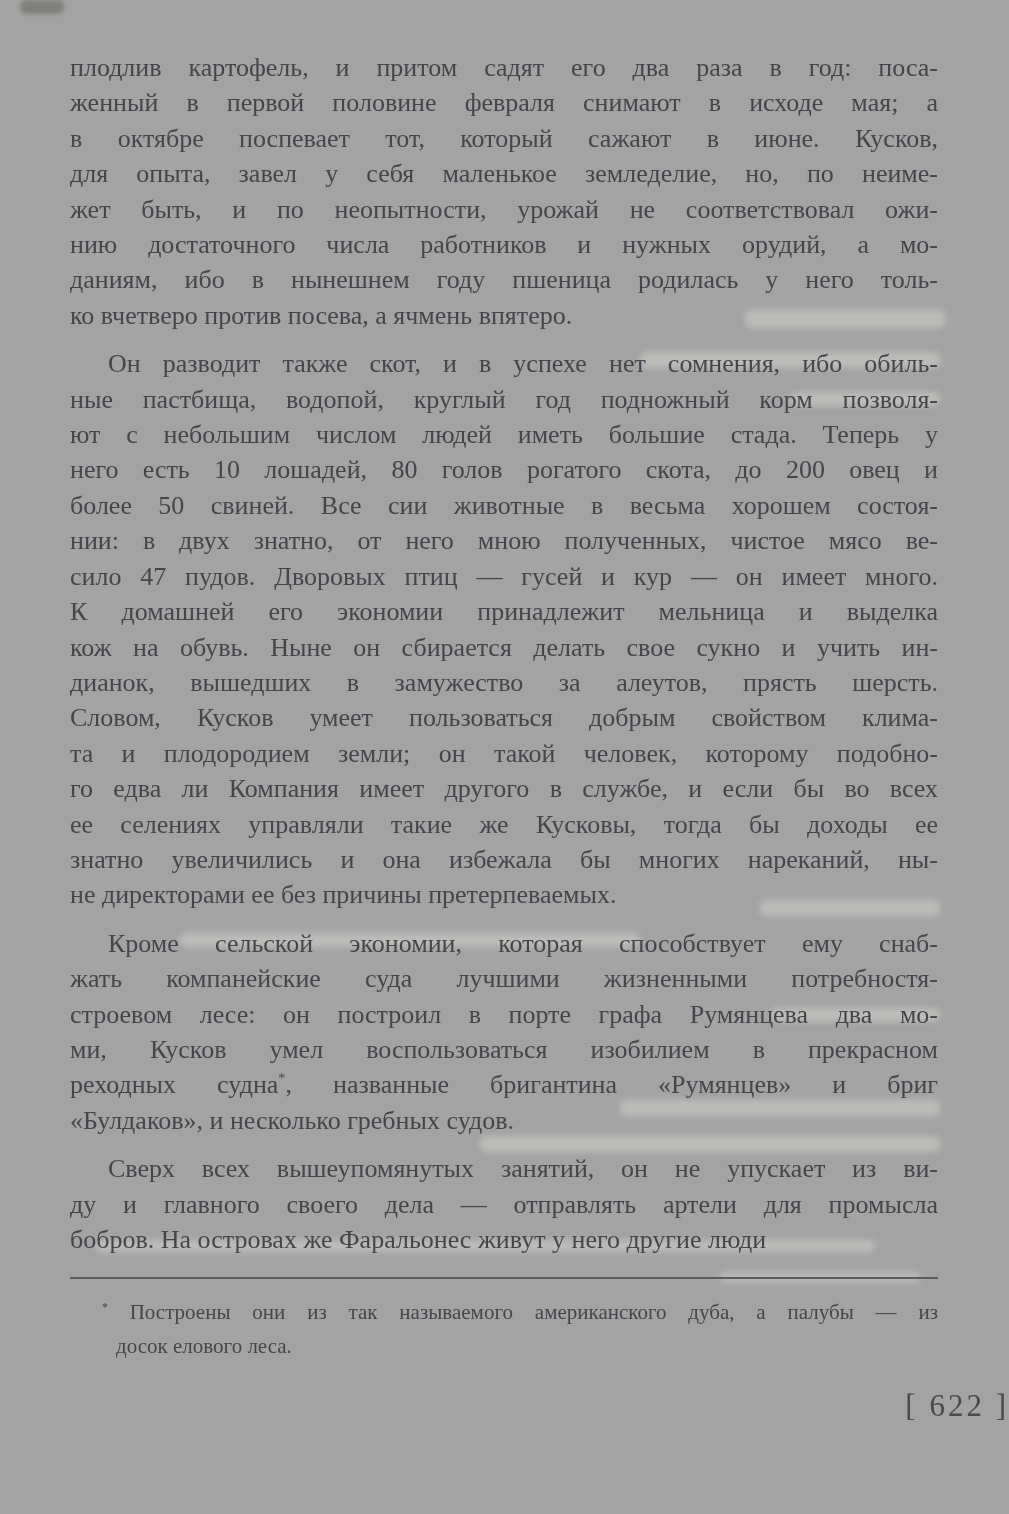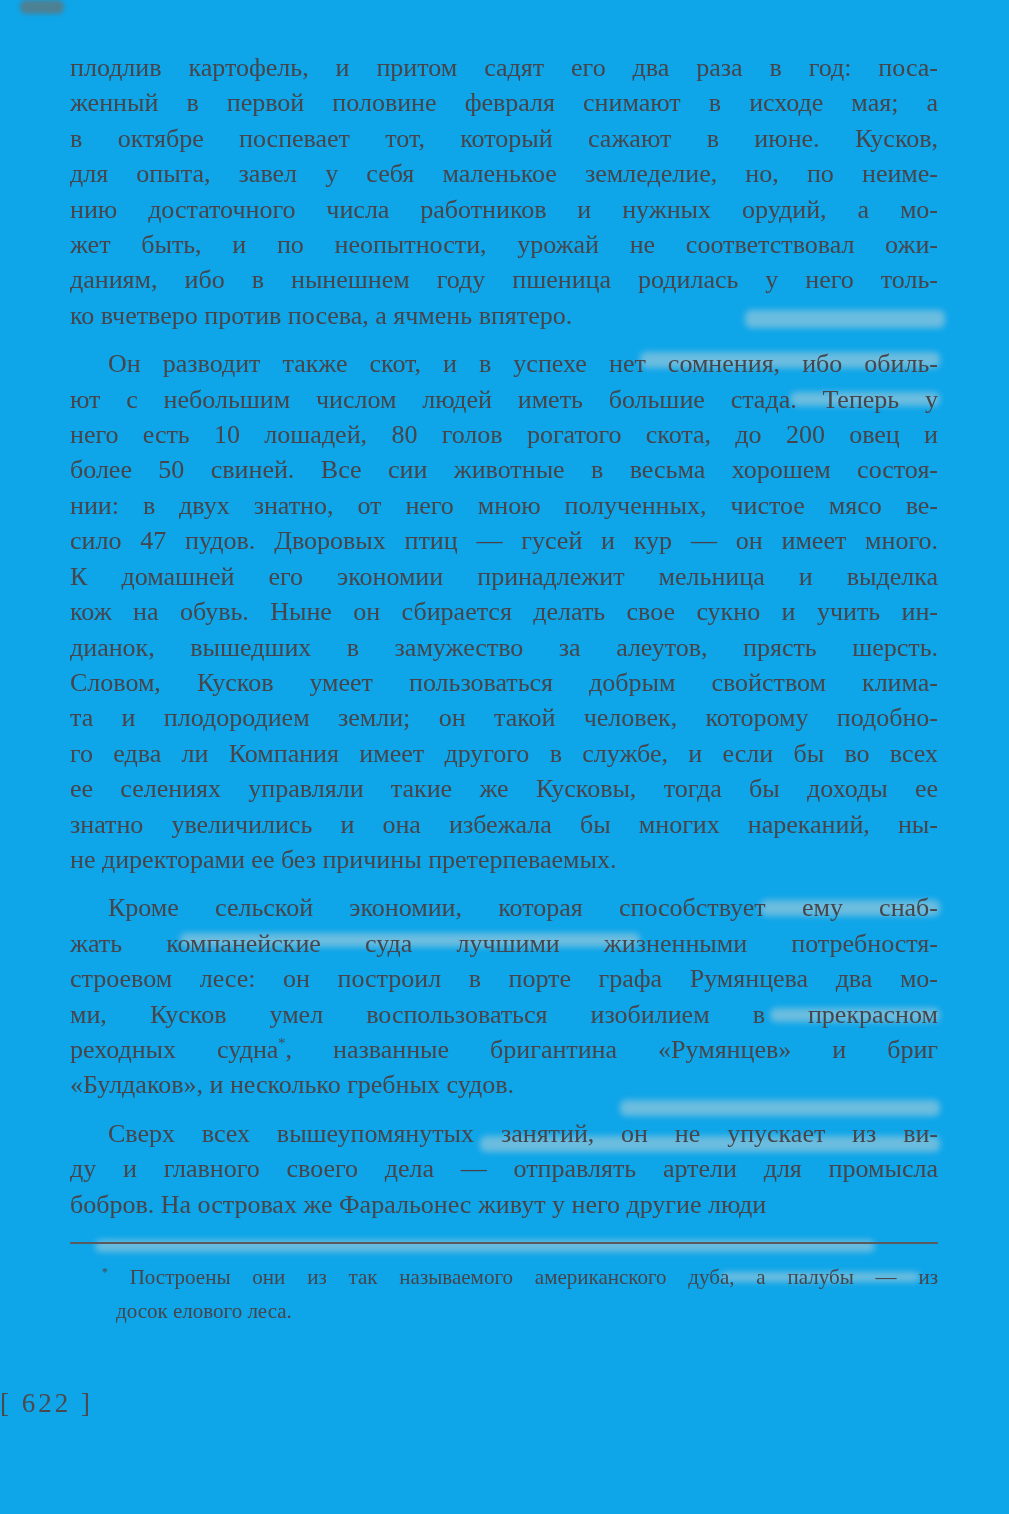--- a/index.html
+++ b/index.html
@@ -1,21 +1,21 @@
 <!DOCTYPE html>
 <html lang="ru"><head>
 <meta charset="utf-8">
 <style>
   html, body { margin: 0; padding: 0; background: #e9e7e2; }
   .page {
     position: relative;
     width: 1009px;
     height: 1514px;
     margin: 0 auto;
-    background: #0ea5e9;
+    background: #a3a3a3;
     overflow: hidden;
     font-family: "Liberation Serif", "DejaVu Serif", serif;
     color: #45454b;
   }
   .body-text {
     position: absolute;
     left: 70px;
     top: 50px;
     width: 868px;
   }
@@ -50,22 +50,22 @@
     padding-left: 46px;
     margin-top: 8px;
   }
   .footnote .line { line-height: 34px; }
   .footnote .line:first-child { text-indent: -14px; }
   .page-number {
     position: absolute;
     top: 1388px;
     left: 0;
     width: 100%;
-    text-align: left;
-    font-size: 27px;
+    text-align: right;
+    font-size: 31px;
     letter-spacing: 3px;
     color: #4a4a4e;
   }
   
   .artifact {
     position: absolute;
     background: #dcdad4;
     opacity: 0.45;
     filter: blur(3px);
     border-radius: 6px;
@@ -94,27 +94,28 @@
   <div class="artifact" style="left:95px; top:1240px; width:780px; height:12px;"></div>
   <div class="artifact" style="left:720px; top:1272px; width:200px; height:10px;"></div>
 
   <div class="body-text">
 
     <div class="paragraph">
         <div class="line">плодлив картофель, и притом садят его два раза в год: поса-</div>
         <div class="line">женный в первой половине февраля снимают в исходе мая; а</div>
         <div class="line">в октябре поспевает тот, который сажают в июне. Кусков,</div>
         <div class="line">для опыта, завел у себя маленькое земледелие, но, по неиме-</div>
+        <div class="line">жет быть, и по неопытности, урожай не соответствовал ожи-</div>
         <div class="line">нию достаточного числа работников и нужных орудий, а мо-</div>
-        <div class="line">жет быть, и по неопытности, урожай не соответствовал ожи-</div>
         <div class="line">даниям, ибо в нынешнем году пшеница родилась у него толь-</div>
         <div class="line last">ко вчетверо против посева, а ячмень впятеро.</div>
       </div>
       <div class="paragraph indent">
         <div class="line">Он разводит также скот, и в успехе нет сомнения, ибо обиль-</div>
+        <div class="line">ные пастбища, водопой, круглый год подножный корм позволя-</div>
         <div class="line">ют с небольшим числом людей иметь большие стада. Теперь у</div>
         <div class="line">него есть 10 лошадей, 80 голов рогатого скота, до 200 овец и</div>
         <div class="line">более 50 свиней. Все сии животные в весьма хорошем состоя-</div>
         <div class="line">нии: в двух знатно, от него мною полученных, чистое мясо ве-</div>
         <div class="line">сило 47 пудов. Дворовых птиц — гусей и кур — он имеет много.</div>
         <div class="line">К домашней его экономии принадлежит мельница и выделка</div>
         <div class="line">кож на обувь. Ныне он сбирается делать свое сукно и учить ин-</div>
         <div class="line">дианок, вышедших в замужество за алеутов, прясть шерсть.</div>
         <div class="line">Словом, Кусков умеет пользоваться добрым свойством клима-</div>
         <div class="line">та и плодородием земли; он такой человек, которому подобно-</div>

